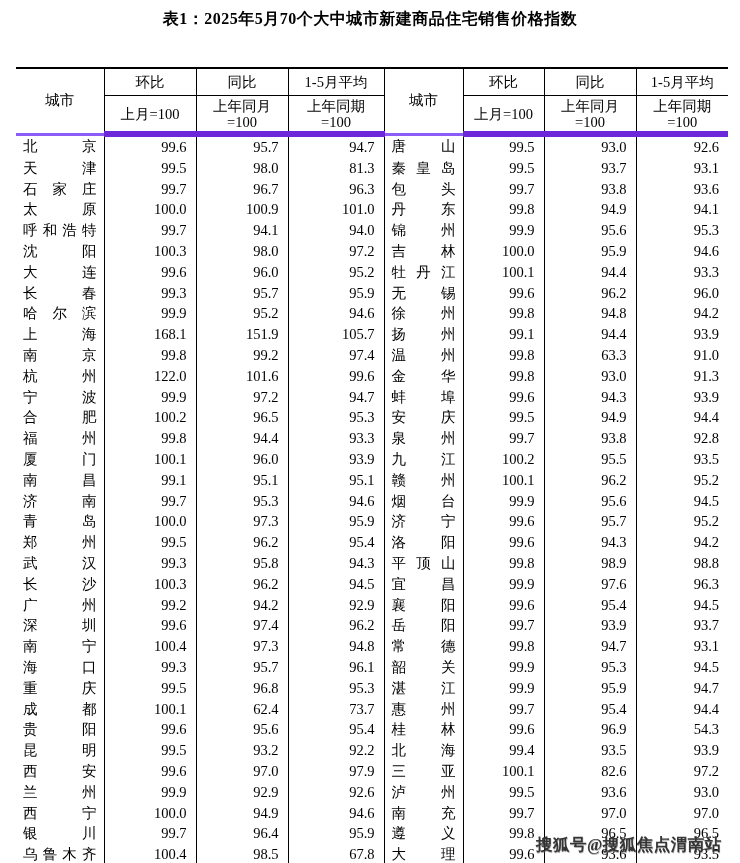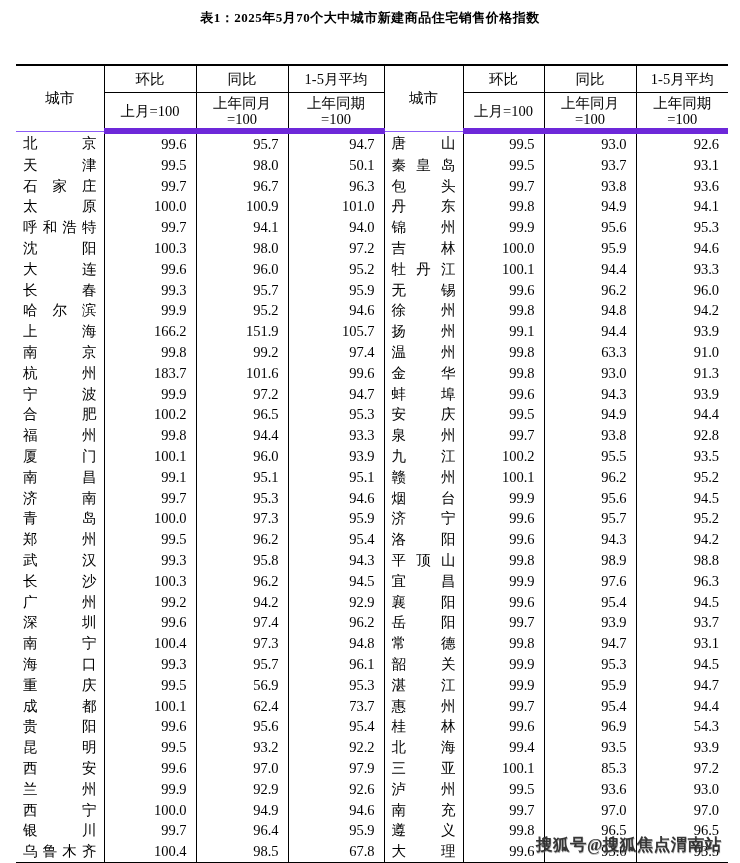--- a/index.html
+++ b/index.html
@@ -2,38 +2,38 @@
 <html><head>
 <meta charset="utf-8">
 <style>
   html,body { margin:0; padding:0; }
   body {
     width:740px; height:863px; background:#ffffff; color:#000;
     font-family:"Liberation Serif","DejaVu Serif",serif;
     position:relative; overflow:hidden;
   }
   .title {
-    text-align:center; font-weight:bold; font-size:13px;
+    text-align:center; font-weight:bold; font-size:16px;
     padding-top:9px; letter-spacing:0.5px;
   }
   table.idx {
     border-collapse:collapse; table-layout:fixed;
     width:712px; margin:37px 0 0 16px;
     border-top:2.5px solid #000; border-bottom:2.5px solid #000;
     font-size:14.5px;
   }
   col.c0{width:88px} col.c1{width:92px} col.c2{width:92px} col.c3{width:96px}
   col.c4{width:79px} col.c5{width:81px} col.c6{width:92px} col.c7{width:92px}
   th, td { font-weight:normal; padding:0; border-left:1px solid #000; }
   th.nb, td.nb { border-left:none; }
   thead th { text-align:center; font-size:14.5px; }
   tr.h1 th { height:26px; }
   tr.h1 th.grp { border-bottom:1px solid #000; }
   tr.h2 th { height:35px; line-height:16px; border-bottom:6px solid #6d28d9; }
-  th.cityhead { border-bottom:1px solid #8b5cf6; vertical-align:middle; }
+  th.cityhead { border-bottom:3px solid #8b5cf6; vertical-align:middle; }
   tbody td { height:20.8px; line-height:20.8px; vertical-align:middle; }
   td.num { text-align:right; padding-right:9px; }
   td.city { padding:0 7px; }
   .city-inner { display:flex; justify-content:space-between; }
   .watermark {
     position:absolute; left:536px; top:834px; width:184px;
     font-size:16.5px; font-weight:bold; color:rgba(45,45,45,0.95);
     letter-spacing:0.5px; white-space:nowrap;
     text-shadow:0.5px 0.5px 0 rgba(120,120,120,0.55);
   }
@@ -97,21 +97,21 @@
       </tr>
       <tr>
         <td class="city nb">
           <span class="city-inner">
             <span>天</span>
             <span>津</span>
           </span>
         </td>
         <td class="num">99.5</td>
         <td class="num">98.0</td>
-        <td class="num">50.1</td>
+        <td class="num">81.3</td>
         <td class="city">
           <span class="city-inner">
             <span>秦</span>
             <span>皇</span>
             <span>岛</span>
           </span>
         </td>
         <td class="num">99.5</td>
         <td class="num">93.7</td>
         <td class="num">93.1</td>
@@ -261,21 +261,21 @@
         <td class="num">94.8</td>
         <td class="num">94.2</td>
       </tr>
       <tr>
         <td class="city nb">
           <span class="city-inner">
             <span>上</span>
             <span>海</span>
           </span>
         </td>
-        <td class="num">166.2</td>
+        <td class="num">168.1</td>
         <td class="num">151.9</td>
         <td class="num">105.7</td>
         <td class="city">
           <span class="city-inner">
             <span>扬</span>
             <span>州</span>
           </span>
         </td>
         <td class="num">99.1</td>
         <td class="num">94.4</td>
@@ -301,21 +301,21 @@
         <td class="num">63.3</td>
         <td class="num">91.0</td>
       </tr>
       <tr>
         <td class="city nb">
           <span class="city-inner">
             <span>杭</span>
             <span>州</span>
           </span>
         </td>
-        <td class="num">183.7</td>
+        <td class="num">122.0</td>
         <td class="num">101.6</td>
         <td class="num">99.6</td>
         <td class="city">
           <span class="city-inner">
             <span>金</span>
             <span>华</span>
           </span>
         </td>
         <td class="num">99.8</td>
         <td class="num">93.0</td>
@@ -603,21 +603,21 @@
         <td class="num">94.5</td>
       </tr>
       <tr>
         <td class="city nb">
           <span class="city-inner">
             <span>重</span>
             <span>庆</span>
           </span>
         </td>
         <td class="num">99.5</td>
-        <td class="num">56.9</td>
+        <td class="num">96.8</td>
         <td class="num">95.3</td>
         <td class="city">
           <span class="city-inner">
             <span>湛</span>
             <span>江</span>
           </span>
         </td>
         <td class="num">99.9</td>
         <td class="num">95.9</td>
         <td class="num">94.7</td>
@@ -692,21 +692,21 @@
         <td class="num">99.6</td>
         <td class="num">97.0</td>
         <td class="num">97.9</td>
         <td class="city">
           <span class="city-inner">
             <span>三</span>
             <span>亚</span>
           </span>
         </td>
         <td class="num">100.1</td>
-        <td class="num">85.3</td>
+        <td class="num">82.6</td>
         <td class="num">97.2</td>
       </tr>
       <tr>
         <td class="city nb">
           <span class="city-inner">
             <span>兰</span>
             <span>州</span>
           </span>
         </td>
         <td class="num">99.9</td>

